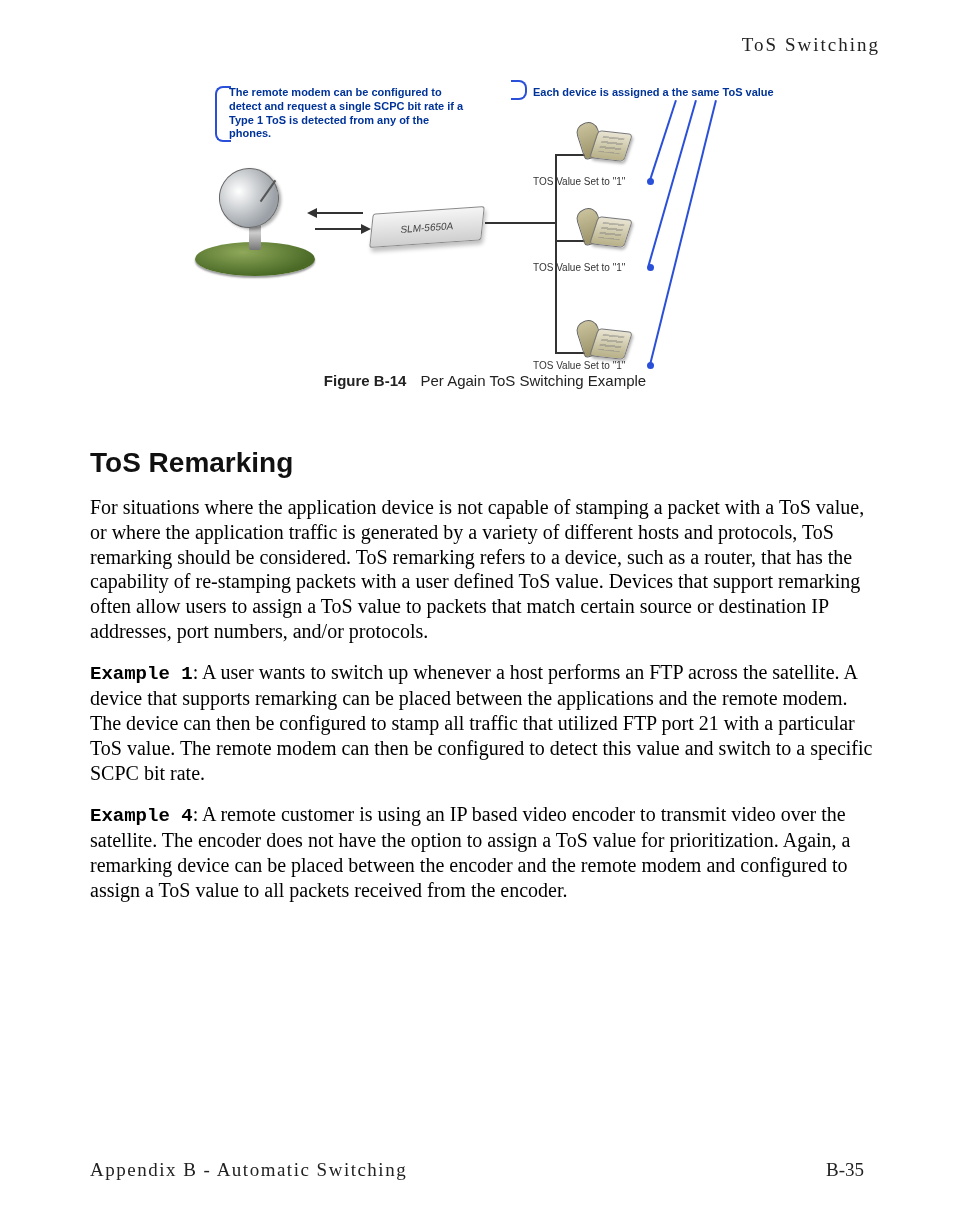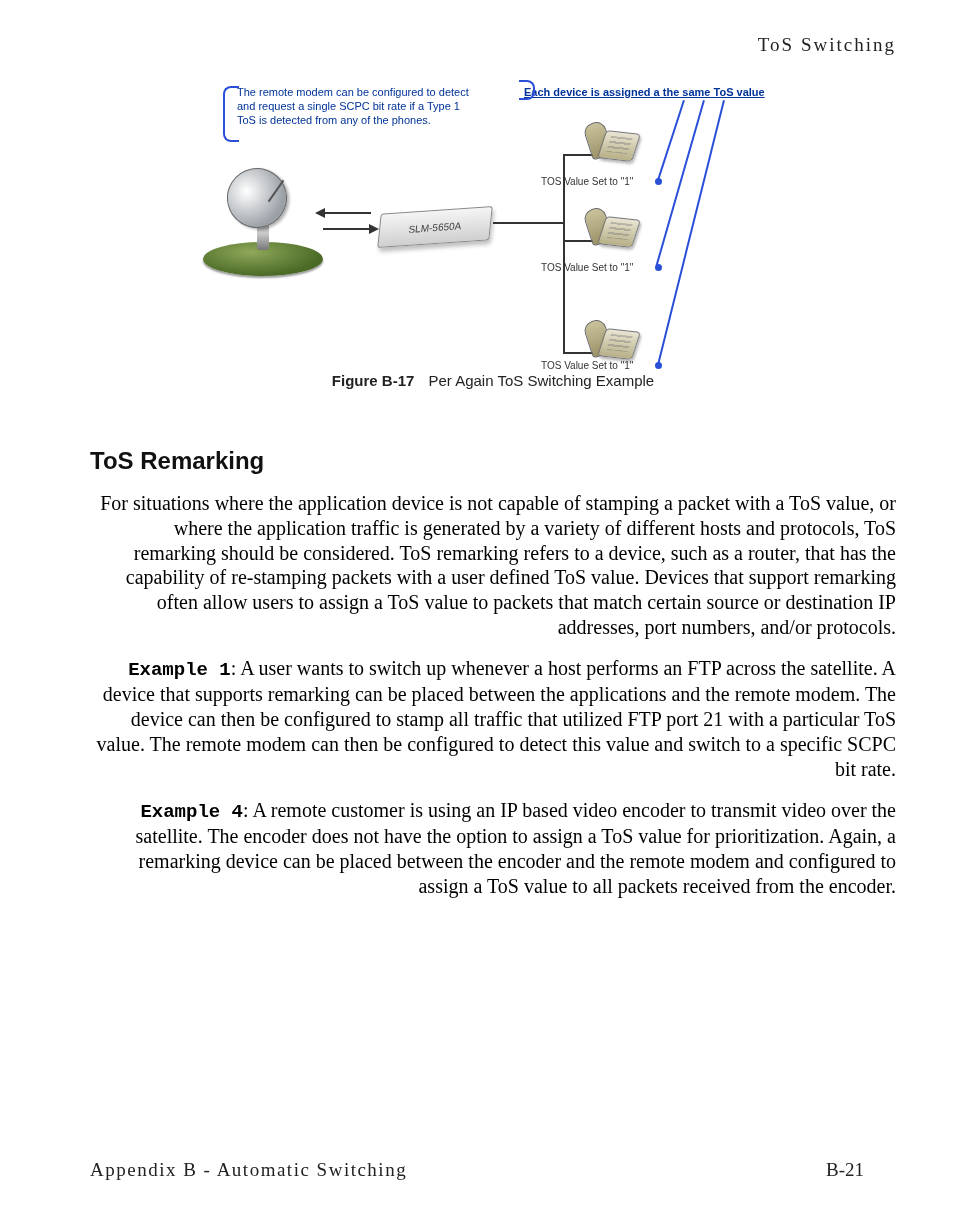--- a/index.html
+++ b/index.html
@@ -7,21 +7,21 @@
     padding: 0;
     font-family: "Times New Roman", Times, serif;
     background: #fff;
     color: #000;
     width: 954px;
     height: 1227px;
     box-sizing: border-box;
     position: relative;
   }
   .page {
-    padding: 34px 58px 0 90px;
+    padding: 34px 74px 0 90px;
     box-sizing: border-box;
   }
   .running-header {
     text-align: right;
     font-size: 19px;
     letter-spacing: 2px;
     color: #222;
     margin-bottom: 26px;
   }
 
@@ -33,21 +33,21 @@
   .diagram {
     width: 580px;
     height: 282px;
     position: relative;
     font-family: Arial, Helvetica, sans-serif;
   }
   .d-text {
     position: absolute;
     font-size: 11px;
     color: #003399;
-    font-weight: normal;
+    font-weight: bold;
     line-height: 1.25;
   }
   .d-text-right {
     position: absolute;
     font-size: 11px;
     color: #003399;
     font-weight: bold;
   }
   .tos-label {
     position: absolute;
@@ -178,30 +178,30 @@
     font-family: Arial, Helvetica, sans-serif;
     font-size: 15px;
     color: #222;
     margin-top: 8px;
   }
   .figure-caption b { font-weight: bold; margin-right: 10px; }
 
   
   h2.section {
     font-family: Arial, Helvetica, sans-serif;
-    font-size: 24px;
+    font-size: 28px;
     font-weight: bold;
     margin: 58px 0 16px 0;
     color: #111;
   }
   p.body {
     font-size: 20px;
     line-height: 1.24;
     margin: 0 0 16px 0;
-    text-align: right;
+    text-align: left;
   }
   .ex-label { font-weight: bold; font-family: Liberation Mono, monospace; font-size: 19px; }
   .footer {
     position: absolute;
     bottom: 46px;
     left: 90px;
     right: 90px;
     display: flex;
     justify-content: space-between;
     font-size: 19px;
@@ -215,21 +215,21 @@
 
 <div class="page">
   <div class="running-header">ToS Switching</div>
 
   <div class="figure-wrap">
     <div class="diagram">
 
       <div class="d-text" style="left:34px; top:4px; width:238px;">The remote modem can be configured to detect and request a single SCPC bit rate if a Type 1 ToS is detected from any of the phones.</div>
       <div class="bracket" style="left:20px; top:4px; height:52px;"></div>
 
-      <div class="d-text-right" style="left:321px; top:4px;text-decoration:underline;">Each device is assigned a the same ToS value</div>
+      <div class="d-text-right" style="left:338px; top:4px;">Each device is assigned a the same ToS value</div>
       <div class="bracket-right" style="left:316px; top:-2px; height:16px;"></div>
 
       <div class="dish-base" style="left:0px; top:160px;"></div>
       <div class="dish-pole" style="left:54px; top:134px;"></div>
       <div class="dish" style="left:24px; top:86px;"></div>
       <div class="dish-rod" style="left:72px; top:96px;"></div>
 
       <div class="arrow-line" style="left:120px; top:130px; width:48px;"></div>
       <div class="arrow-head-l" style="left:112px; top:126px;"></div>
       <div class="arrow-line" style="left:120px; top:146px; width:48px;"></div>
@@ -264,21 +264,21 @@
       <div class="tos-dot" style="left:452px; top:182px;"></div>
       <div class="tos-label" style="left:338px; top:278px;">TOS Value Set to "1"</div>
       <div class="tos-dot" style="left:452px; top:280px;"></div>
 
       <div class="diag-line" style="left:480px; top:18px; height:86px;  transform: rotate(18deg);"></div>
       <div class="diag-line" style="left:500px; top:18px; height:172px; transform: rotate(16deg);"></div>
       <div class="diag-line" style="left:520px; top:18px; height:272px; transform: rotate(14deg);"></div>
 
     </div>
     <div class="figure-caption">
-      <b>Figure B-17</b>
+      <b>Figure B-14</b>
       <span>Per Again ToS Switching Example</span>
     </div>
   </div>
 
   <h2 class="section">ToS Remarking</h2>
 
   <p class="body">For situations where the application device is not capable of stamping a packet with a ToS value, or where the application traffic is generated by a variety of different hosts and protocols, ToS remarking should be considered. ToS remarking refers to a device, such as a router, that has the capability of re-stamping packets with a user defined ToS value. Devices that support remarking often allow users to assign a ToS value to packets that match certain source or destination IP addresses, port numbers, and/or protocols.</p>
 
   <p class="body">
     <span class="ex-label">Example 1</span><span>: A user wants to switch up whenever a host performs an FTP across the satellite. A device that supports remarking can be placed between the applications and the remote modem. The device can then be configured to stamp all traffic that utilized FTP port 21 with a particular ToS value. The remote modem can then be configured to detect this value and switch to a specific SCPC bit rate.</span>
@@ -286,14 +286,14 @@
 
   <p class="body">
     <span class="ex-label">Example 4</span><span>: A remote customer is using an IP based video encoder to transmit video over the satellite. The encoder does not have the option to assign a ToS value for prioritization. Again, a remarking device can be placed between the encoder and the remote modem and configured to assign a ToS value to all packets received from the encoder.</span>
   </p>
 
 
 </div>
 
 <div class="footer">
   <span>Appendix B - Automatic Switching</span>
-  <span class="pn">B-21</span>
+  <span class="pn">B-35</span>
 </div>
 
 </body></html>

